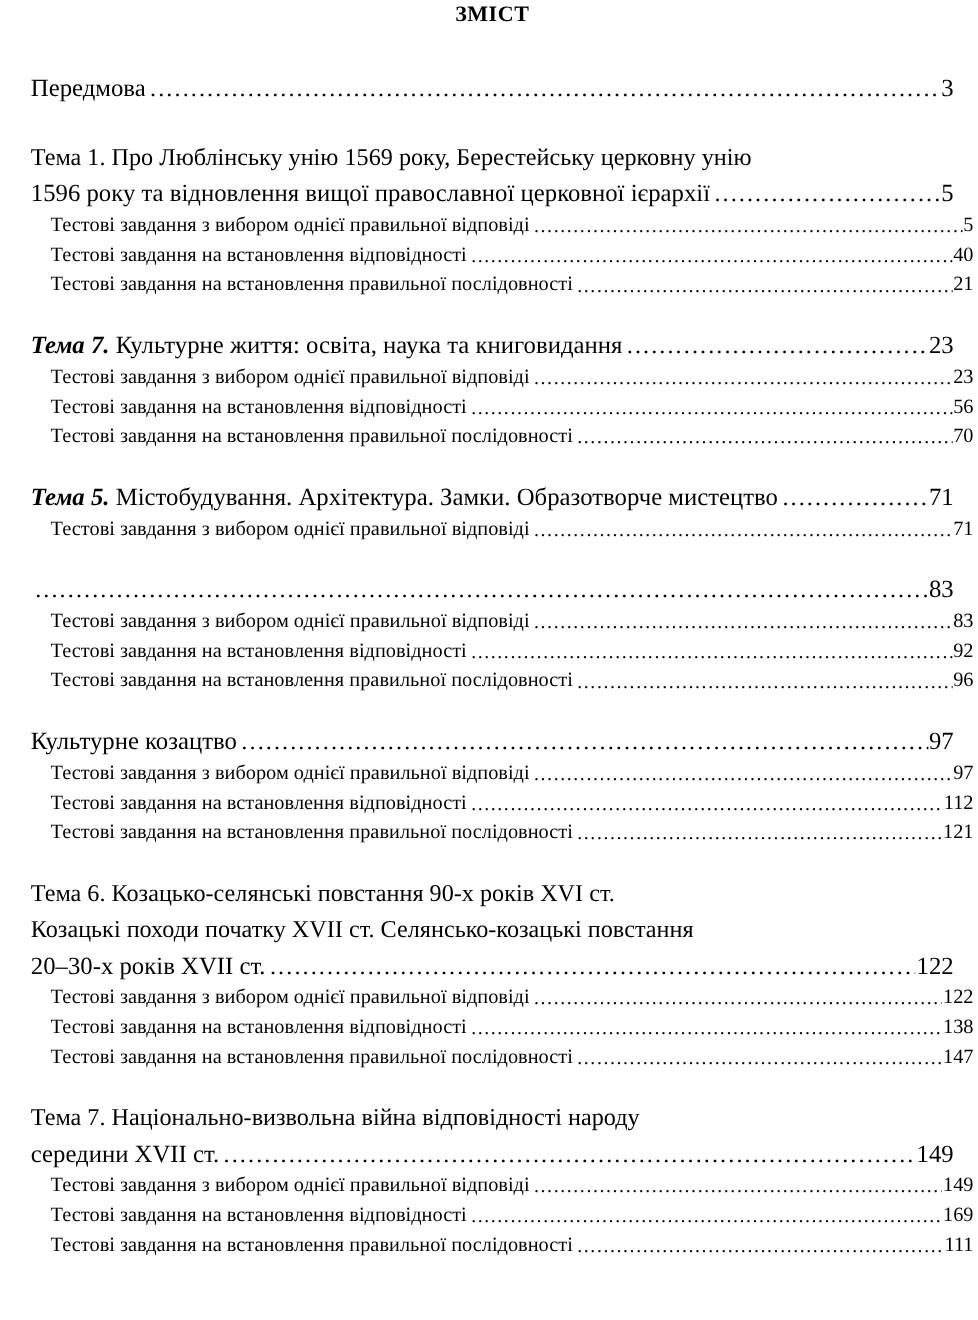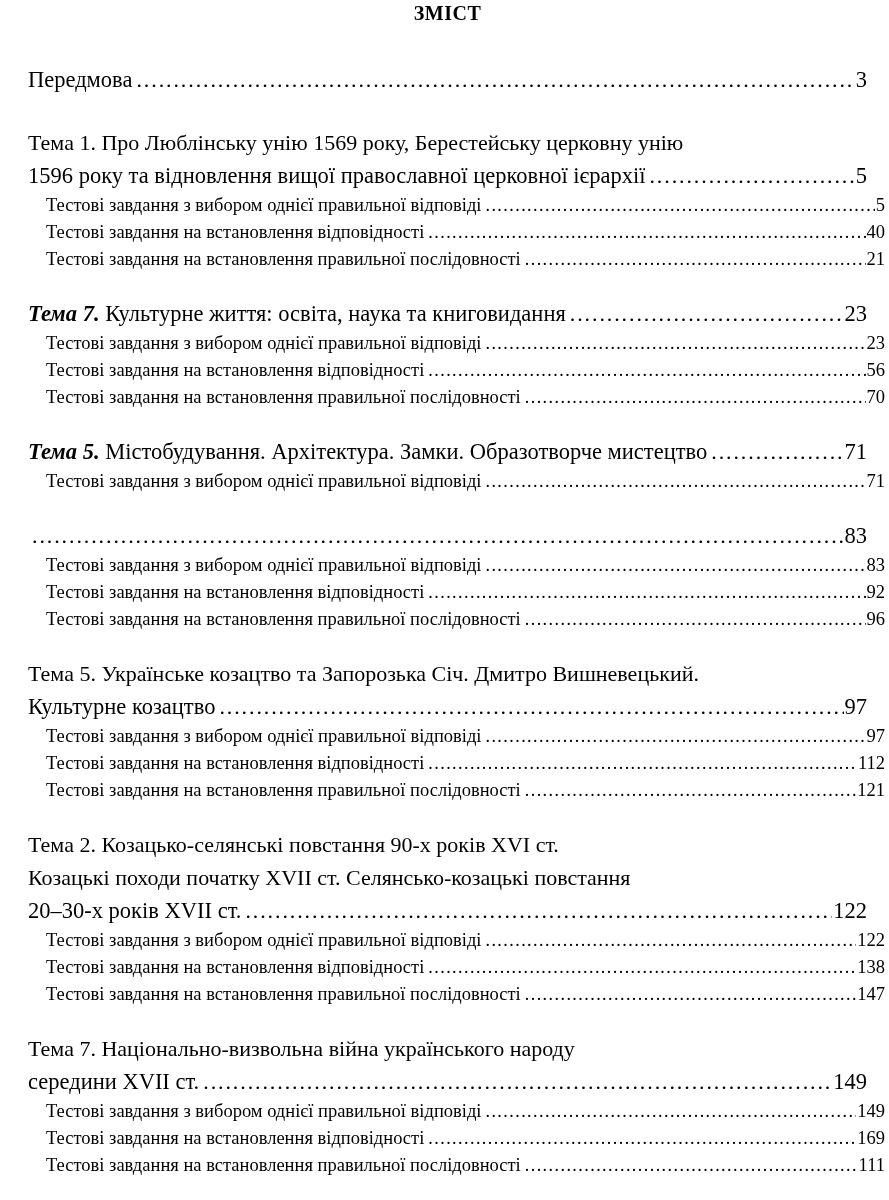--- a/index.html
+++ b/index.html
@@ -207,51 +207,47 @@
     <div class="entry sub-entry">
       <span class="txt">Тестові завдання на встановлення правильної послідовності</span>
       <span class="leader"></span>
       <span class="pg">96</span>
     </div>
   </div>
 
   <div class="gap-after-block"></div>
 
   <div class="block">
+    <div class="entry main-entry">
+      <span class="txt">Культурне козацтво</span>
+      <span class="leader"></span>
+      <span class="pg">97</span>
+    </div>
+    <div class="entry sub-entry">
+      <span class="txt">Тестові завдання з вибором однієї правильної відповіді</span>
+      <span class="leader"></span>
+      <span class="pg">97</span>
+    </div>
+    <div class="entry sub-entry">
+      <span class="txt">Тестові завдання на встановлення відповідності</span>
+      <span class="leader"></span>
+      <span class="pg">112</span>
+    </div>
+    <div class="entry sub-entry">
+      <span class="txt">Тестові завдання на встановлення правильної послідовності</span>
+      <span class="leader"></span>
+      <span class="pg">121</span>
+    </div>
+  </div>
+
+  <div class="gap-after-block"></div>
+
+  <div class="block">
     <div class="main-cont-plain">
-      <span class="theme-label">Тема 5.</span>
-      <span>Українське козацтво та Запорозька Січ. Дмитро Вишневецький.</span>
-    </div>
-    <div class="entry main-entry">
-      <span class="txt">Культурне козацтво</span>
-      <span class="leader"></span>
-      <span class="pg">97</span>
-    </div>
-    <div class="entry sub-entry">
-      <span class="txt">Тестові завдання з вибором однієї правильної відповіді</span>
-      <span class="leader"></span>
-      <span class="pg">97</span>
-    </div>
-    <div class="entry sub-entry">
-      <span class="txt">Тестові завдання на встановлення відповідності</span>
-      <span class="leader"></span>
-      <span class="pg">112</span>
-    </div>
-    <div class="entry sub-entry">
-      <span class="txt">Тестові завдання на встановлення правильної послідовності</span>
-      <span class="leader"></span>
-      <span class="pg">121</span>
-    </div>
-  </div>
-
-  <div class="gap-after-block"></div>
-
-  <div class="block">
-    <div class="main-cont-plain">
-      <span class="theme-label">Тема 2.</span>
+      <span class="theme-label">Тема 6.</span>
       <span>Козацько-селянські повстання 90-х років XVI ст.</span>
     </div>
     <div class="main-cont-plain">
       <span>Козацькі походи початку XVII ст. Селянсько-козацькі повстання</span>
     </div>
     <div class="entry main-entry">
       <span class="txt">20–30-х років XVII ст.</span>
       <span class="leader"></span>
       <span class="pg">122</span>
     </div>
@@ -270,21 +266,21 @@
       <span class="leader"></span>
       <span class="pg">147</span>
     </div>
   </div>
 
   <div class="gap-after-block"></div>
 
   <div class="block">
     <div class="main-cont-plain">
       <span class="theme-label">Тема 7.</span>
-      <span>Національно-визвольна війна українського народу</span>
+      <span>Національно-визвольна війна відповідності народу</span>
     </div>
     <div class="entry main-entry">
       <span class="txt">середини XVII ст.</span>
       <span class="leader"></span>
       <span class="pg">149</span>
     </div>
     <div class="entry sub-entry">
       <span class="txt">Тестові завдання з вибором однієї правильної відповіді</span>
       <span class="leader"></span>
       <span class="pg">149</span>

